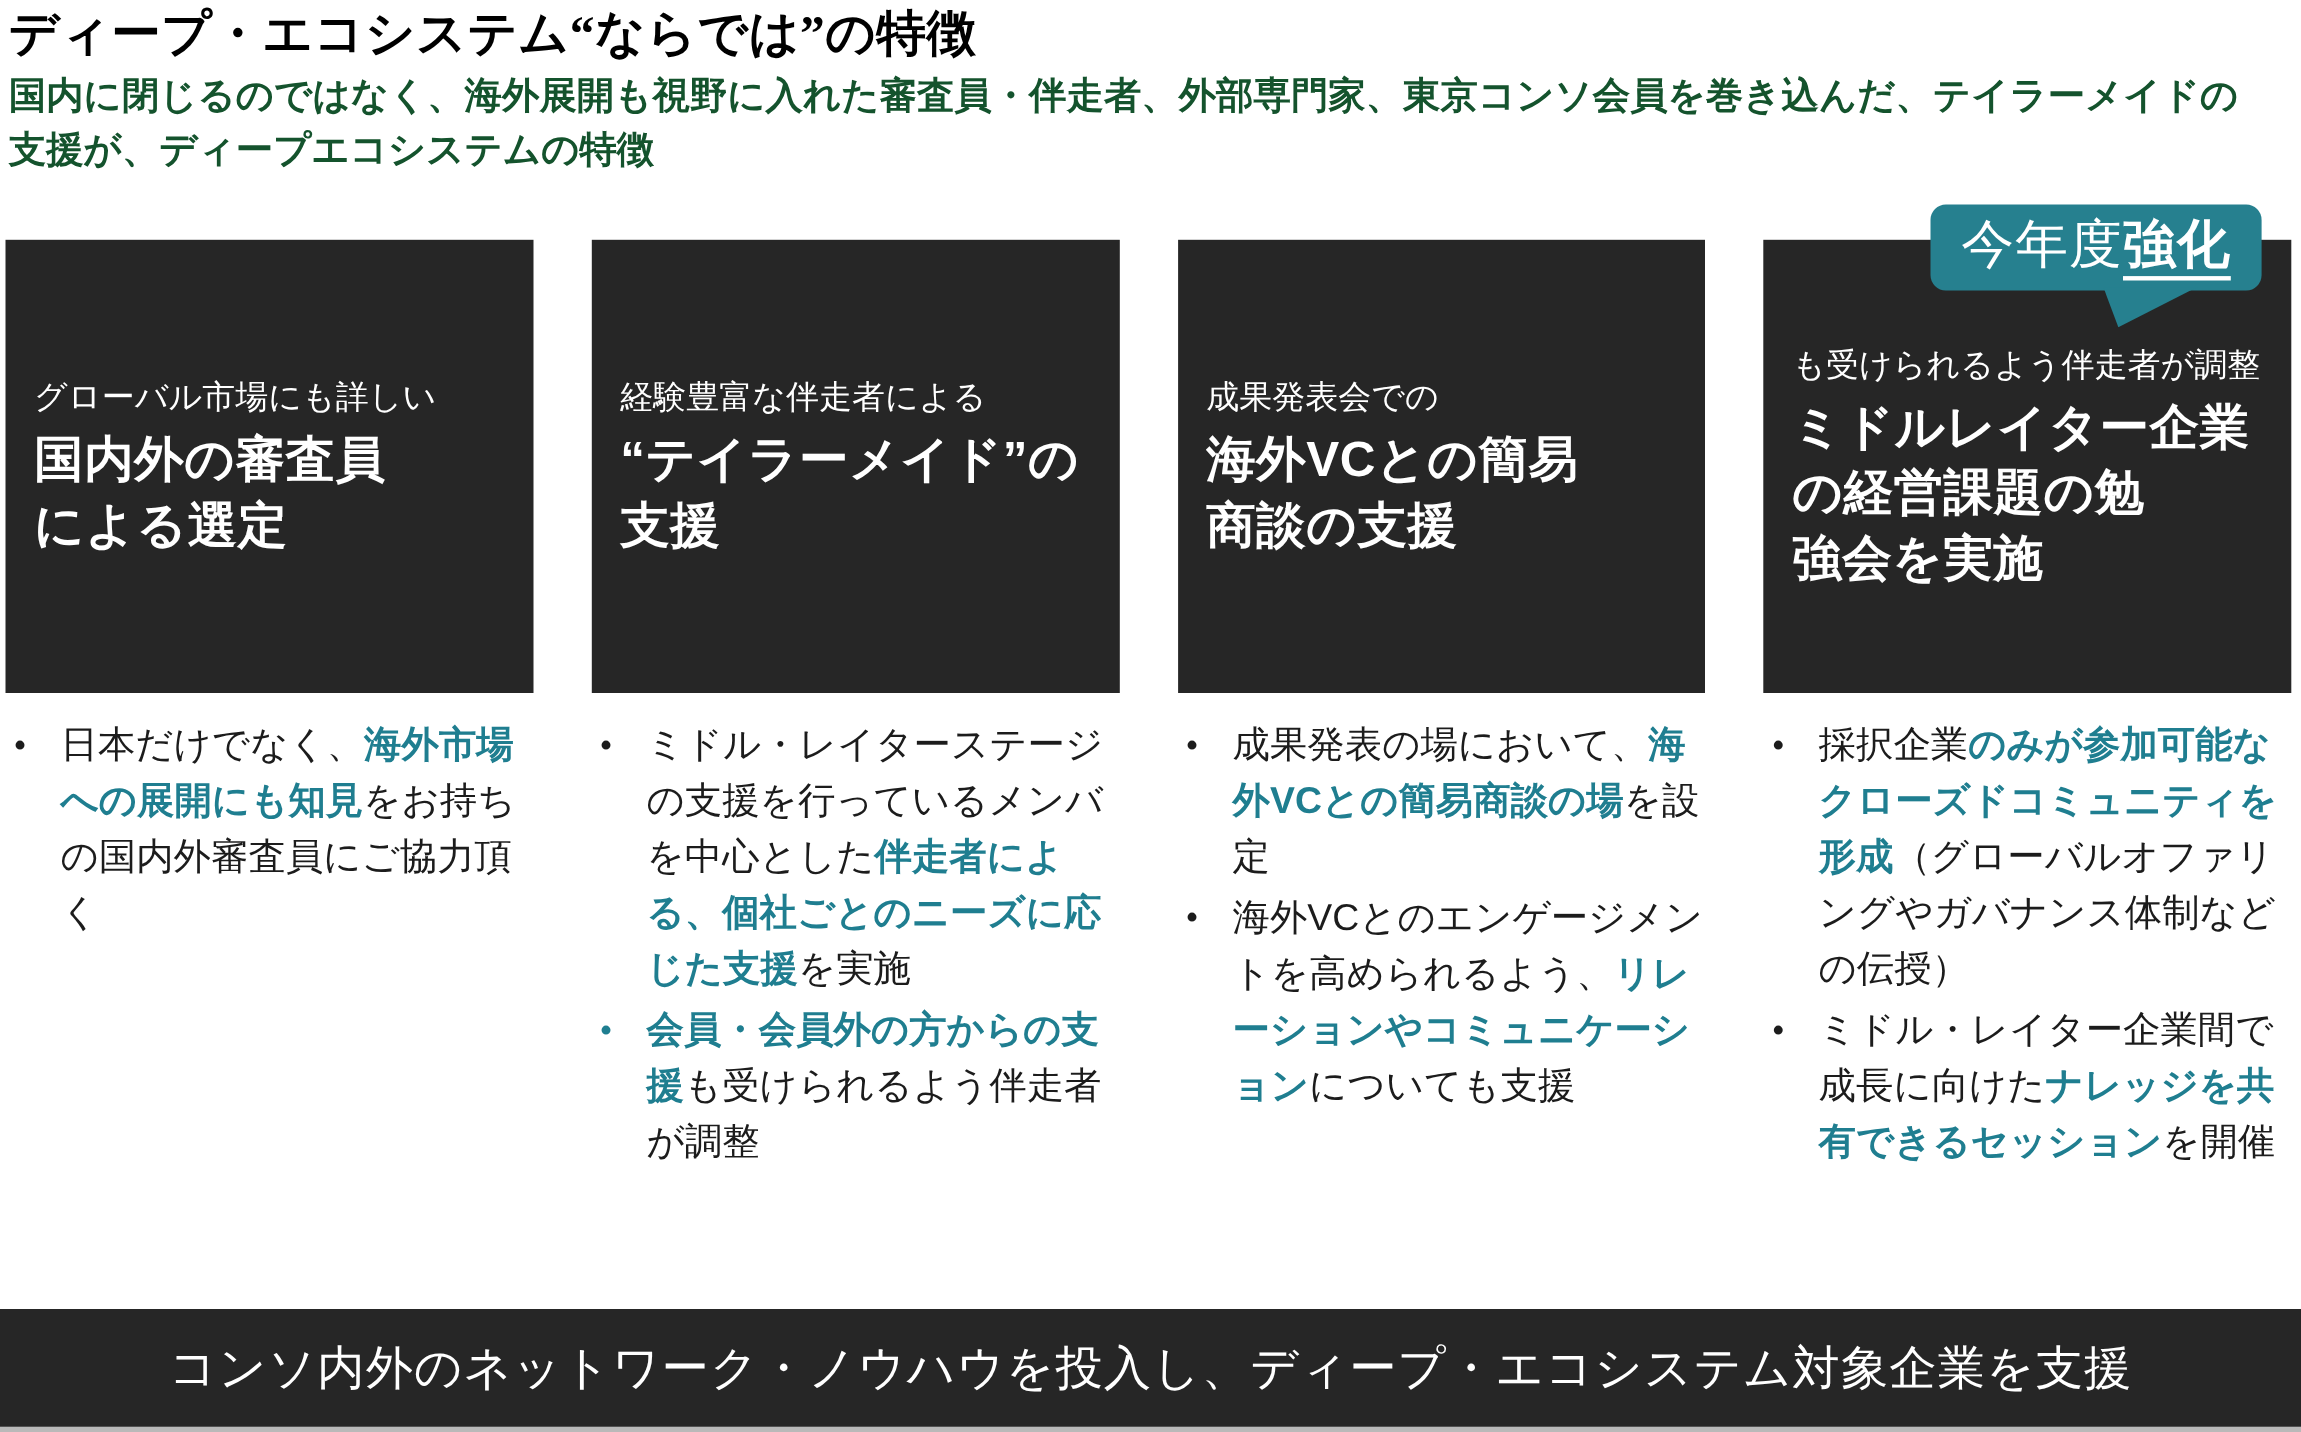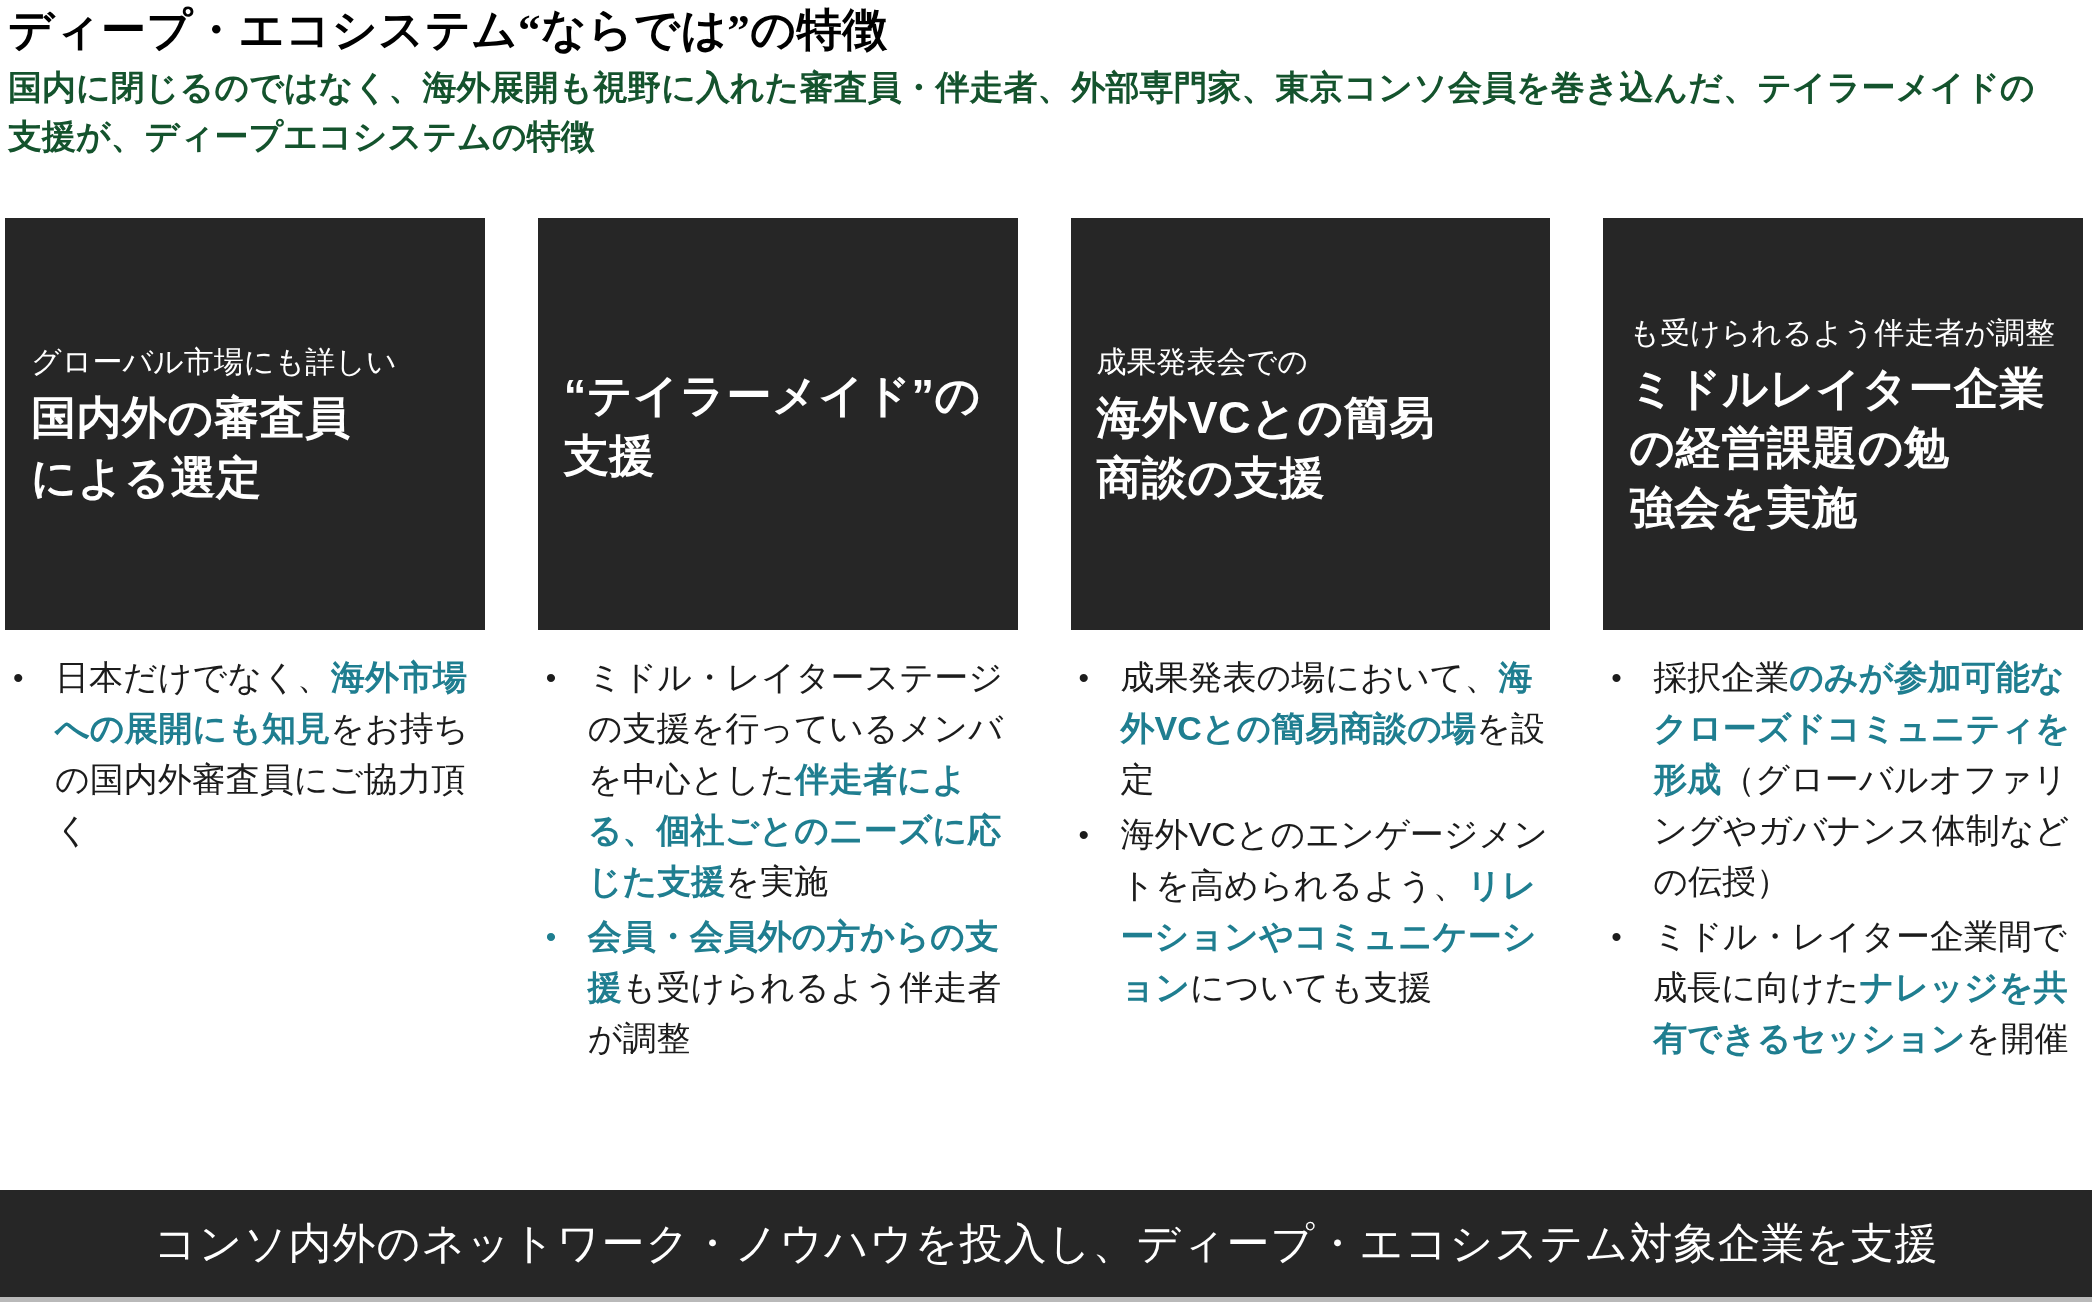--- a/index.html
+++ b/index.html
@@ -78,37 +78,42 @@
 <body>
 
 <div class="page">
 
   <div class="header">
     <div class="title">ディープ・エコシステム“ならでは”の特徴</div>
     <div class="subtitle">国内に閉じるのではなく、海外展開も視野に入れた審査員・伴走者、外部専門家、東京コンソ会員を巻き込んだ、テイラーメイドの
 支援が、ディープエコシステムの特徴</div>
   </div>
 
+  <div class="badge">
+    <span>今年度</span><span class="badge-em">強化</span>
+    <div class="badge-tail"></div>
+  </div>
 
   <div class="columns" id="columns">
       <div class="column">
         <div class="header-box">
           <div class="eyebrow">グローバル市場にも詳しい</div>
           <div class="heading">国内外の審査員
 による選定</div>
         </div>
         <div class="bullets">
           <div class="bullet">
             <span class="marker">•</span>
             <span class="bullet-text"><span>日本だけでなく、</span><span class="em">海外市場への展開にも知見</span><span>をお持ちの国内外審査員にご協力頂く</span></span>
           </div>
         </div>
       </div>
       <div class="column">
         <div class="header-box">
+          <div class="eyebrow">経験豊富な伴走者による</div>
           <div class="heading">“テイラーメイド”の
 支援</div>
         </div>
         <div class="bullets">
           <div class="bullet">
             <span class="marker">•</span>
             <span class="bullet-text"><span>ミドル・レイターステージの支援を行っているメンバを中心とした</span><span class="em">伴走者による、個社ごとのニーズに応じた支援</span><span>を実施</span></span>
           </div>
           <div class="bullet">
             <span class="marker em-dot">•</span>

